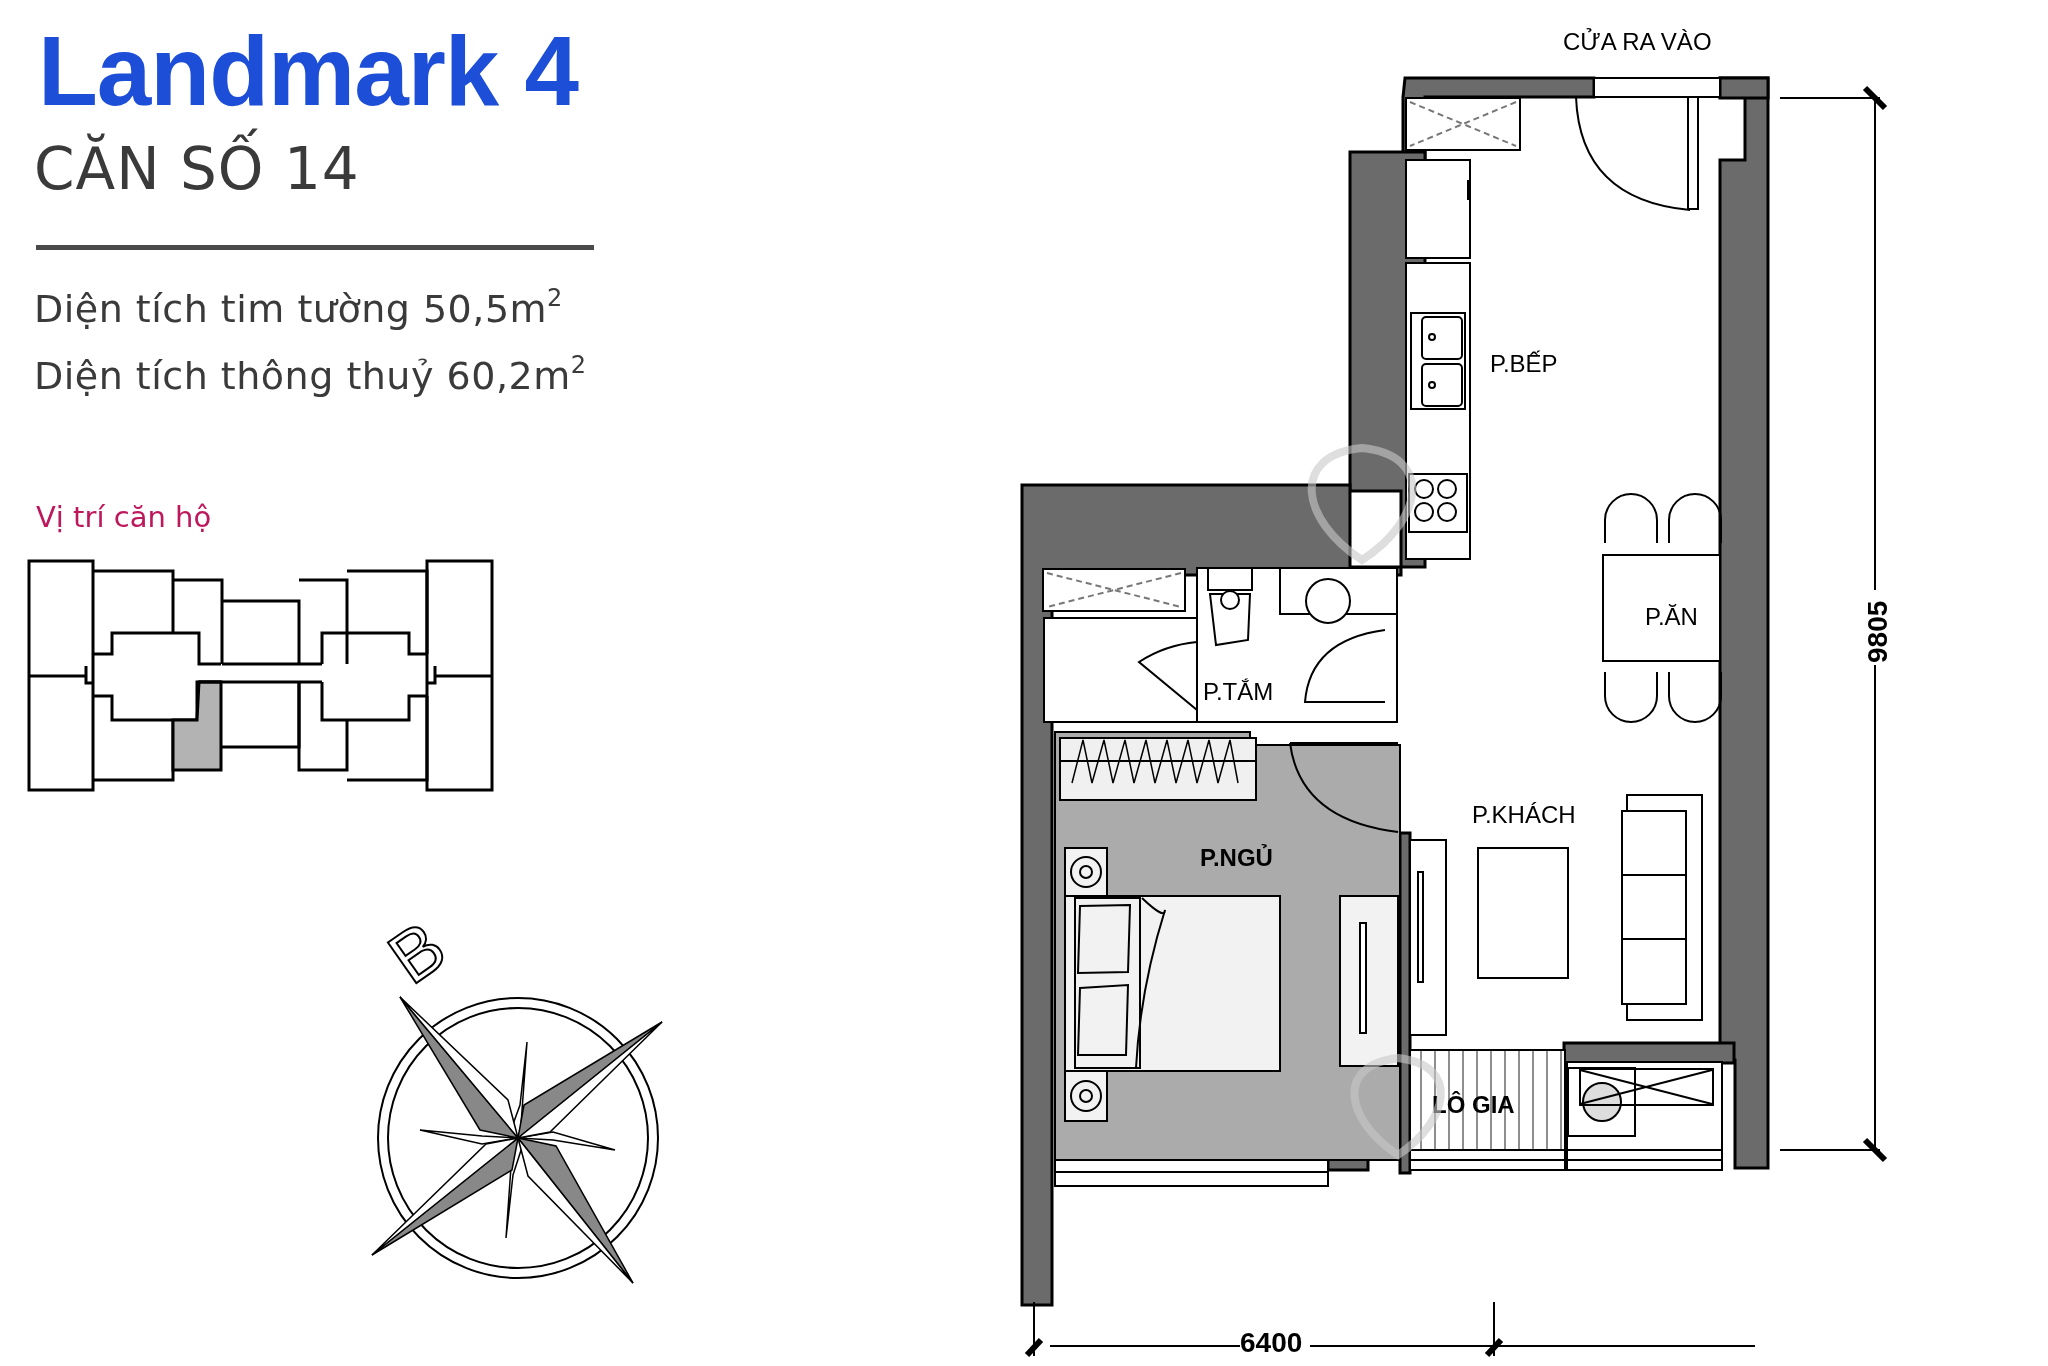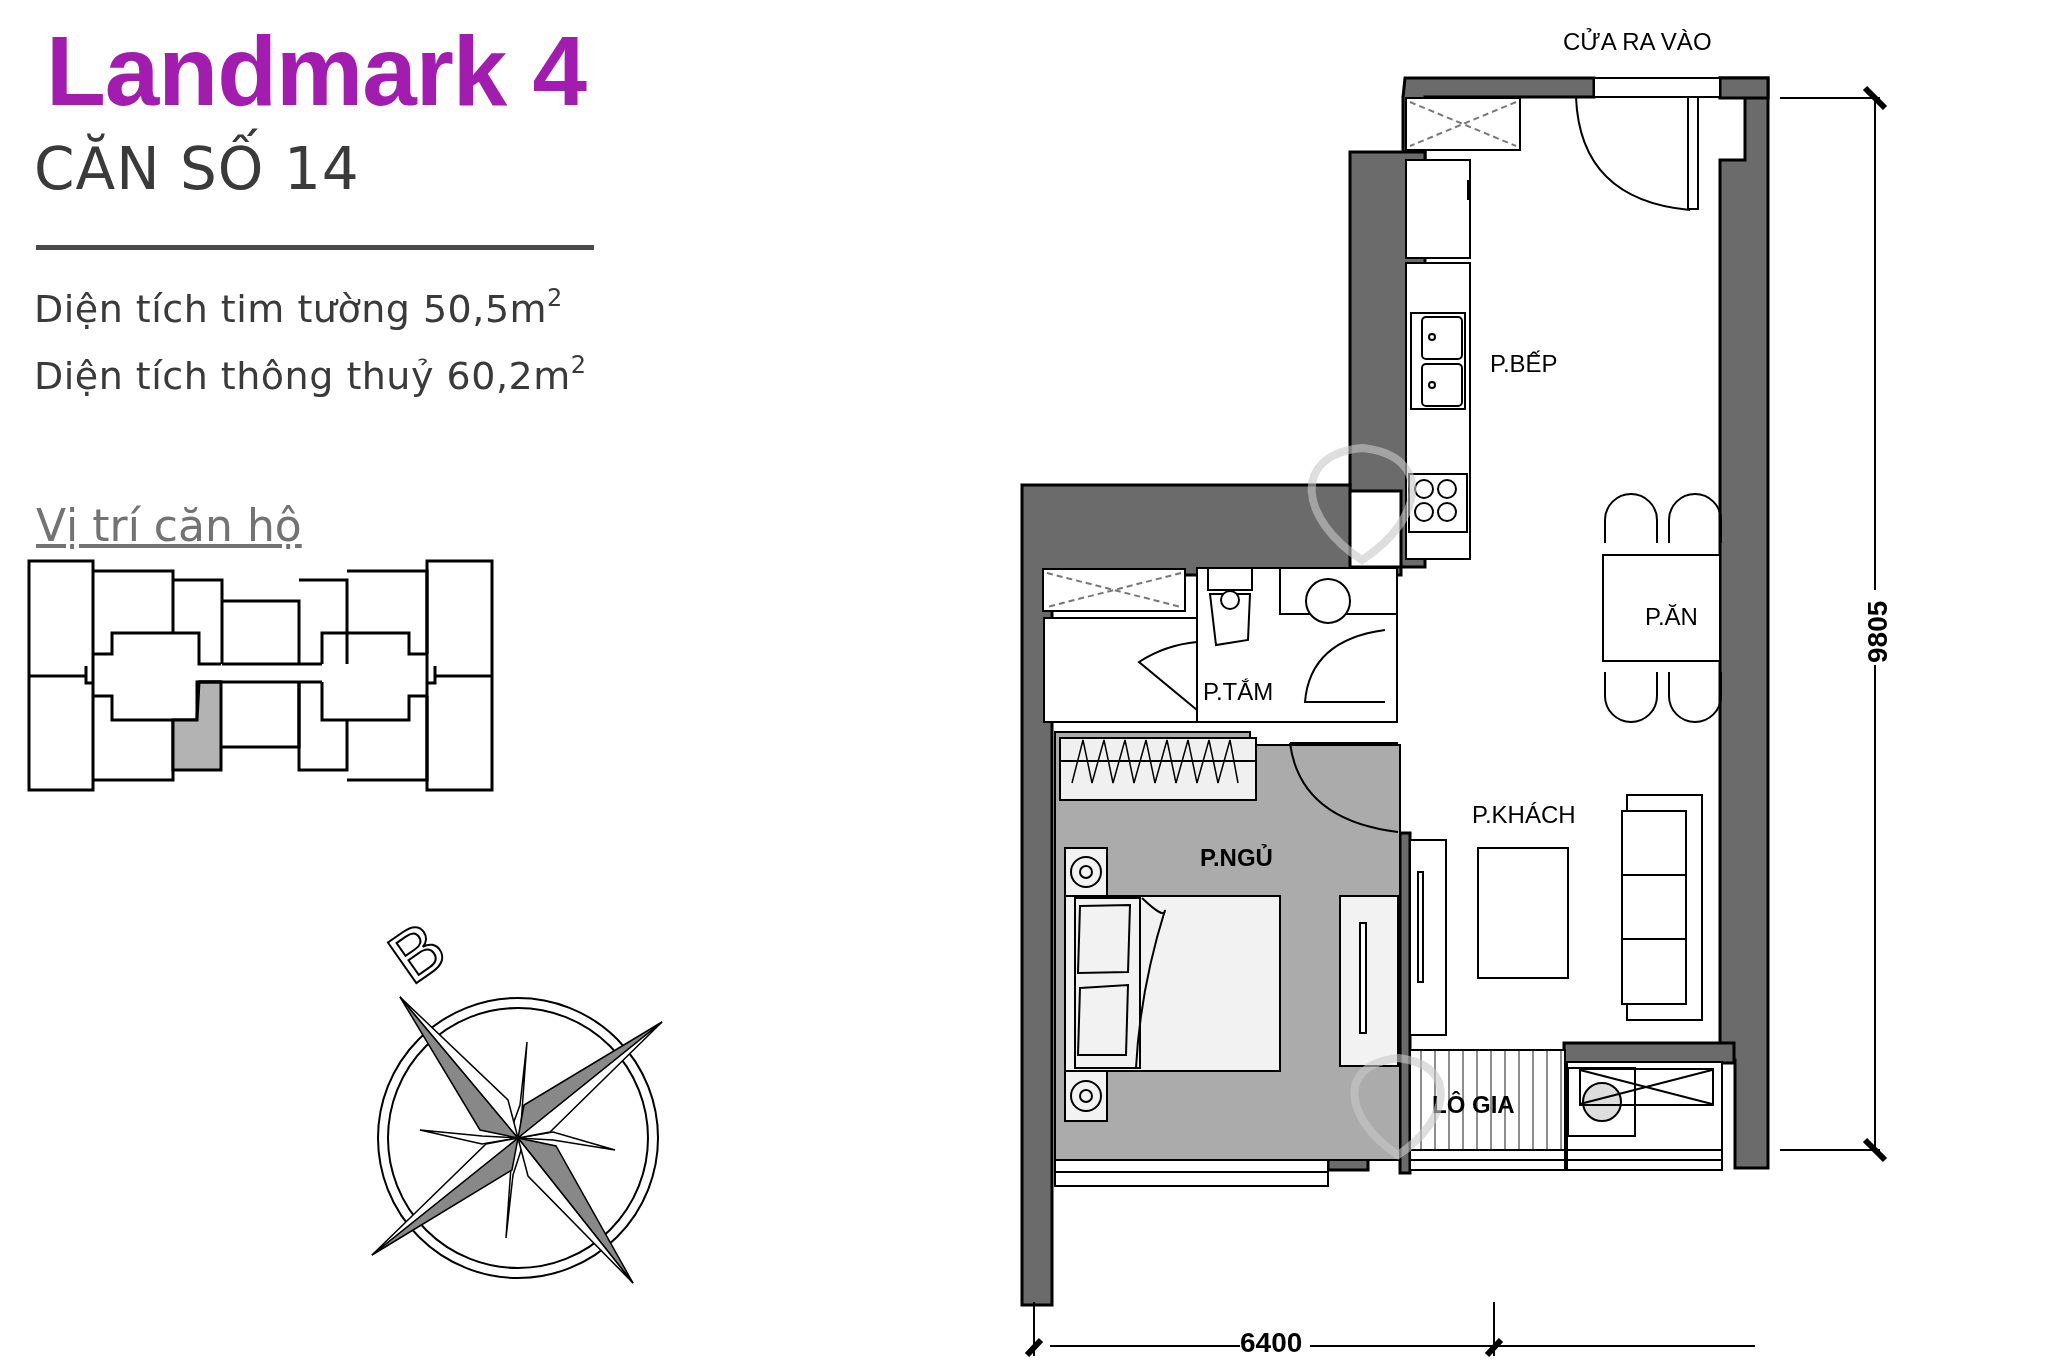--- a/index.html
+++ b/index.html
@@ -1,25 +1,25 @@
 <!DOCTYPE html>
 <html><head>
 <meta charset="utf-8">
 <style>
   html, body { margin:0; padding:0; background:#ffffff; }
   body { width:2048px; height:1366px; position:relative; overflow:hidden; font-family:"DejaVu Sans", sans-serif; color:#222; }
   .abs { position:absolute; }
-  .title { left:46px; top:22px; font-family:"Liberation Sans", sans-serif; font-weight:bold; font-size:98px; letter-spacing:-1px; color:#a21caf; line-height:1; }
+  .title { left:38px; top:22px; font-family:"Liberation Sans", sans-serif; font-weight:bold; font-size:98px; letter-spacing:-1px; color:#1d4ed8; line-height:1; }
   .subtitle { left:34px; top:140px; font-family:"DejaVu Sans", sans-serif; font-size:58px; color:#3a3a3a; font-weight:400; letter-spacing:1px; line-height:1; }
   .rule { left:36px; top:245px; width:558px; height:5px; background:#4a4a4a; }
   .area { left:34px; font-family:"DejaVu Sans", sans-serif; font-size:38px; color:#3a3a3a; line-height:1; letter-spacing:0.5px; }
   .area sup { font-size:24px; vertical-align:top; position:relative; top:-4px; }
   .area1 { top:290px; }
   .area2 { top:357px; }
-  .loc-label { left:36px; top:500px; font-size:44px; color:#737373;text-decoration:underline; }
+  .loc-label { left:36px; top:500px; font-size:29px; color:#be185d; }
   svg text { font-family:"Liberation Sans", sans-serif; }
 </style>
 </head>
 <body>
 
 <div class="abs title">Landmark 4</div>
 <div class="abs subtitle">CĂN SỐ 14</div>
 <div class="abs rule"></div>
 <div class="abs area area1"><span>Diện tích tim tường 50,5m</span><sup>2</sup></div>
 <div class="abs area area2"><span>Diện tích thông thuỷ 60,2m</span><sup>2</sup></div>

